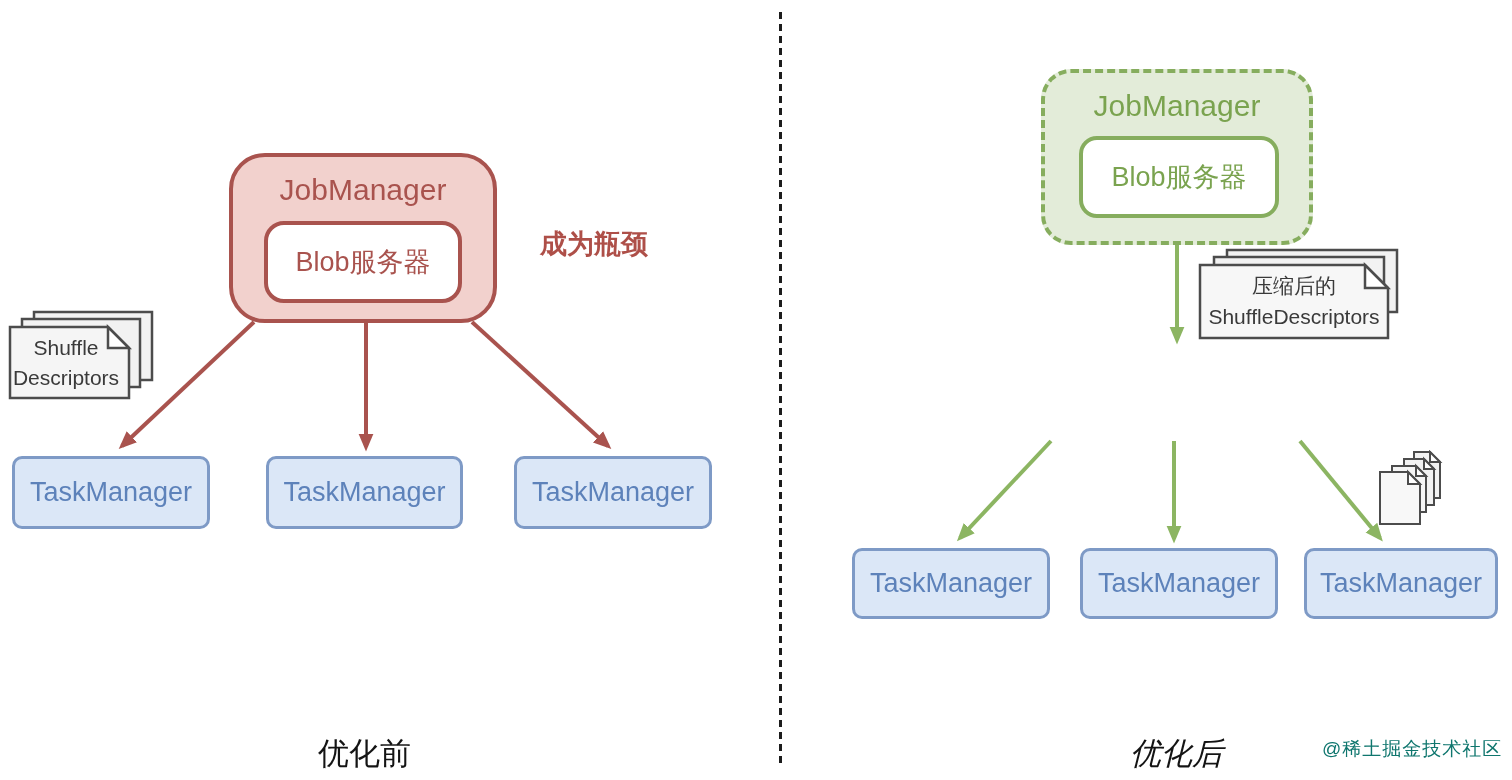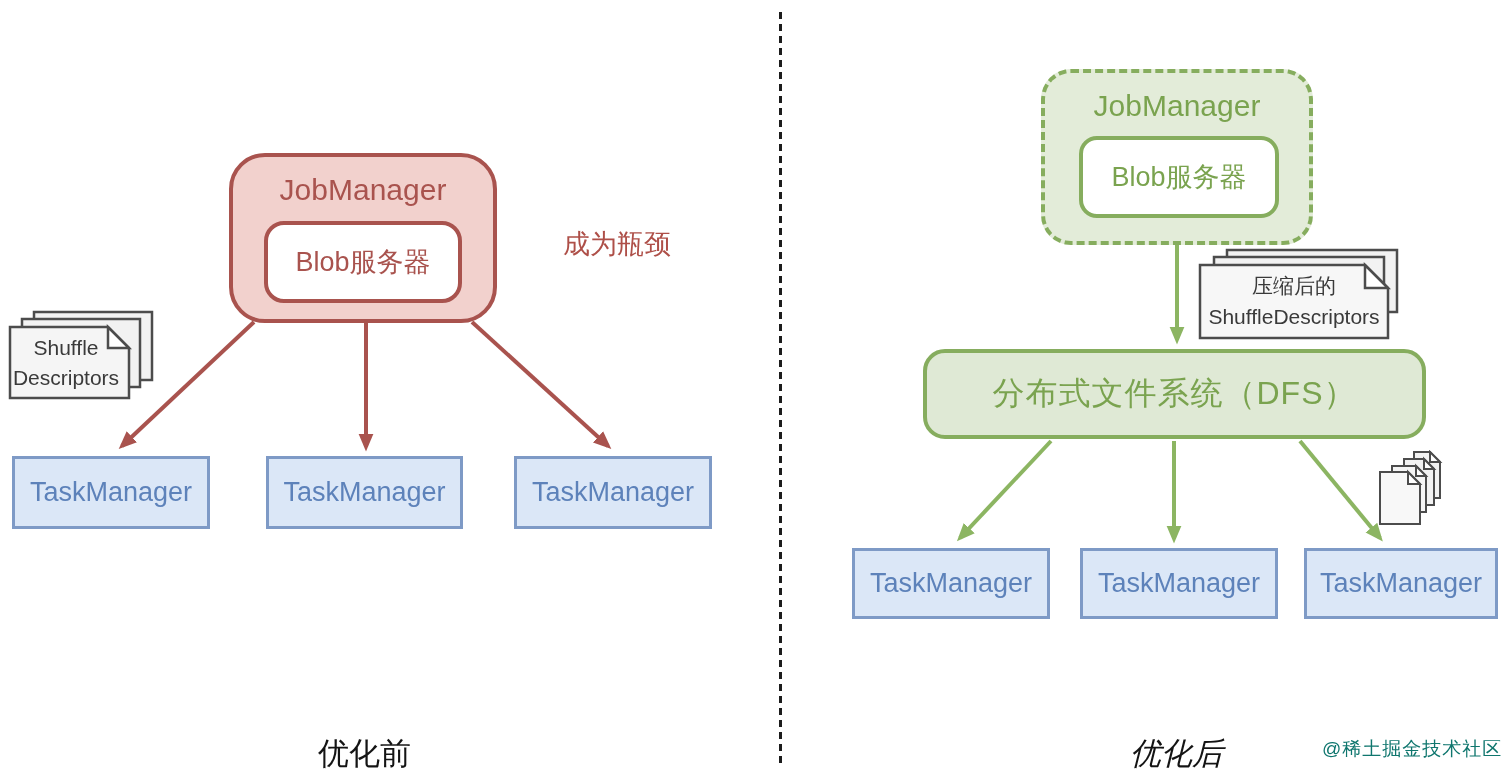--- a/index.html
+++ b/index.html
@@ -45,21 +45,21 @@
     position: absolute; left: 264px; top: 221px;
     width: 198px; height: 82px;
     background: #ffffff;
     border: 4px solid #a9534e;
     border-radius: 20px;
     display: flex; align-items: center; justify-content: center;
     font-size: 27px; font-weight: 500; color: #a9534e;
   }
   .note-red {
     position: absolute; left: 540px; top: 226px;
-    font-size: 27px; font-weight: 400; color: #ae4f48; margin-left: 23px;
+    font-size: 27px; font-weight: 700; color: #ae4f48;
   }
 
   
   .jm-green {
     position: absolute; left: 1041px; top: 69px;
     width: 272px; height: 176px;
     background: #e3ecd9;
     border: 4px dashed #86ad5e;
     border-radius: 30px;
   }
@@ -86,21 +86,21 @@
     font-size: 32px; font-weight: 500; color: #7aa34f;
     letter-spacing: 1px;
   }
 
   
   .tm {
     position: absolute;
     height: 73px;
     background: #dbe7f7;
     border: 3px solid #7e9ac6;
-    border-radius: 0;
+    border-radius: 10px;
     display: flex; align-items: center; justify-content: center;
     font-size: 27px; font-weight: 500; color: #5d82ba;
   }
   .tm-l1 { left: 12px;   top: 456px; width: 198px; }
   .tm-l2 { left: 266px;  top: 456px; width: 197px; }
   .tm-l3 { left: 514px;  top: 456px; width: 198px; }
   .tm-r1 { left: 852px;  top: 548px; width: 198px; height: 71px; }
   .tm-r2 { left: 1080px; top: 548px; width: 198px; height: 71px; }
   .tm-r3 { left: 1304px; top: 548px; width: 194px; height: 71px; }
 
@@ -176,23 +176,20 @@
 
   <svg class="abs" style="left:1197px; top:248px;" width="218" height="94" viewBox="0 0 218 94">
     <rect x="30" y="2" width="170" height="62" fill="#f2f2f2" stroke="#4c4c4c" stroke-width="2.5"></rect>
     <rect x="17" y="9" width="170" height="62" fill="#f2f2f2" stroke="#4c4c4c" stroke-width="2.5"></rect>
     <path d="M3,17 L168,17 L191,40 L191,90 L3,90 Z" fill="#f7f7f7" stroke="#4c4c4c" stroke-width="2.5"></path>
     <path d="M168,17 L168,40 L191,40 Z" fill="#ffffff" stroke="#4c4c4c" stroke-width="2.5"></path>
     <text x="97" y="45" text-anchor="middle" font-size="21" fill="#3a3a3a">压缩后的</text>
     <text x="97" y="76" text-anchor="middle" font-size="21" fill="#3a3a3a">ShuffleDescriptors</text>
   </svg>
 
-  <div class="dfs-box">
-    <span>分布式文件系统（DFS）</span>
-  </div>
 
   <svg class="abs" style="left:1378px; top:450px;" width="74" height="78" viewBox="0 0 74 78">
     <path d="M36,2  L52,2  L62,12 L62,48 L36,48 Z" fill="#f2f2f2" stroke="#4c4c4c" stroke-width="2"></path>
     <path d="M52,2  L52,12 L62,12 Z" fill="#ffffff" stroke="#4c4c4c" stroke-width="2"></path>
     <path d="M26,9  L46,9  L56,19 L56,55 L26,55 Z" fill="#f2f2f2" stroke="#4c4c4c" stroke-width="2"></path>
     <path d="M46,9  L46,19 L56,19 Z" fill="#ffffff" stroke="#4c4c4c" stroke-width="2"></path>
     <path d="M14,16 L38,16 L48,26 L48,62 L14,62 Z" fill="#f5f5f5" stroke="#4c4c4c" stroke-width="2"></path>
     <path d="M38,16 L38,26 L48,26 Z" fill="#ffffff" stroke="#4c4c4c" stroke-width="2"></path>
     <path d="M2,22  L30,22 L42,34 L42,74 L2,74 Z" fill="#f8f8f8" stroke="#4c4c4c" stroke-width="2"></path>
     <path d="M30,22 L30,34 L42,34 Z" fill="#ffffff" stroke="#4c4c4c" stroke-width="2"></path>

